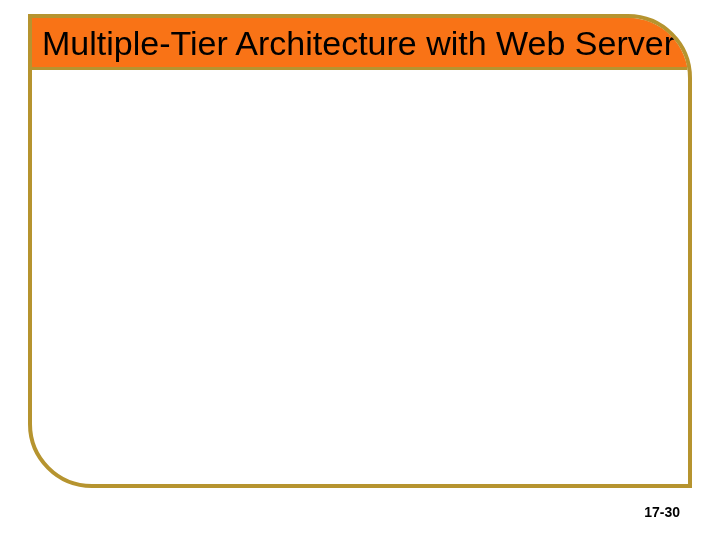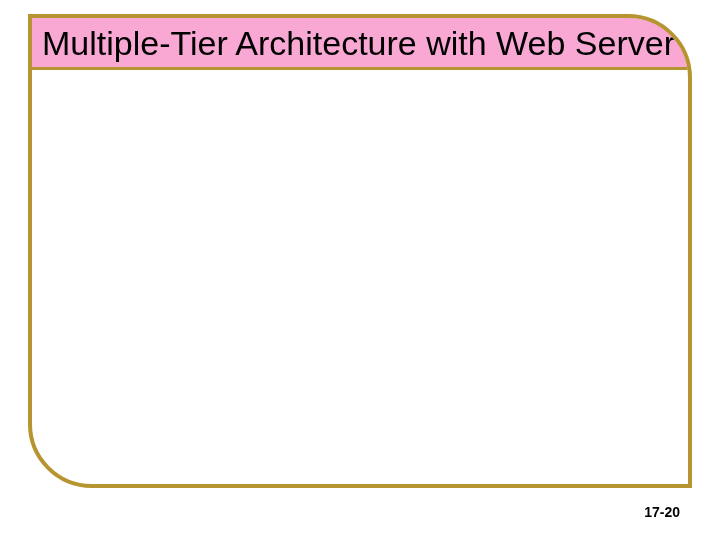--- a/index.html
+++ b/index.html
@@ -19,21 +19,21 @@
     border-radius: 0 64px 0 64px;
     background: #ffffff;
     overflow: hidden;
   }
   .title-band {
     background: #b6942f;
     padding: 0;
     border-radius: 0 60px 0 0;
   }
   .title-inner {
-    background: #f9a8d4;
+    background: #f97316;
     margin: 0;
     padding: 6px 10px 4px 10px;
     border-radius: 0 60px 0 0;
   }
   .title-text {
     font-size: 34px;
     line-height: 1.15;
     font-weight: 400;
     color: #000000;
     letter-spacing: 0px;
@@ -62,13 +62,13 @@
 <div class="frame">
   <div class="title-band">
     <div class="title-inner">
       <h1 class="title-text">Multiple-Tier Architecture with Web Server</h1>
     </div>
   </div>
   <div class="title-rule"></div>
   <div class="body-area"></div>
 </div>
 
-<div class="page-number">17-20</div>
+<div class="page-number">17-30</div>
 
 </body></html>

